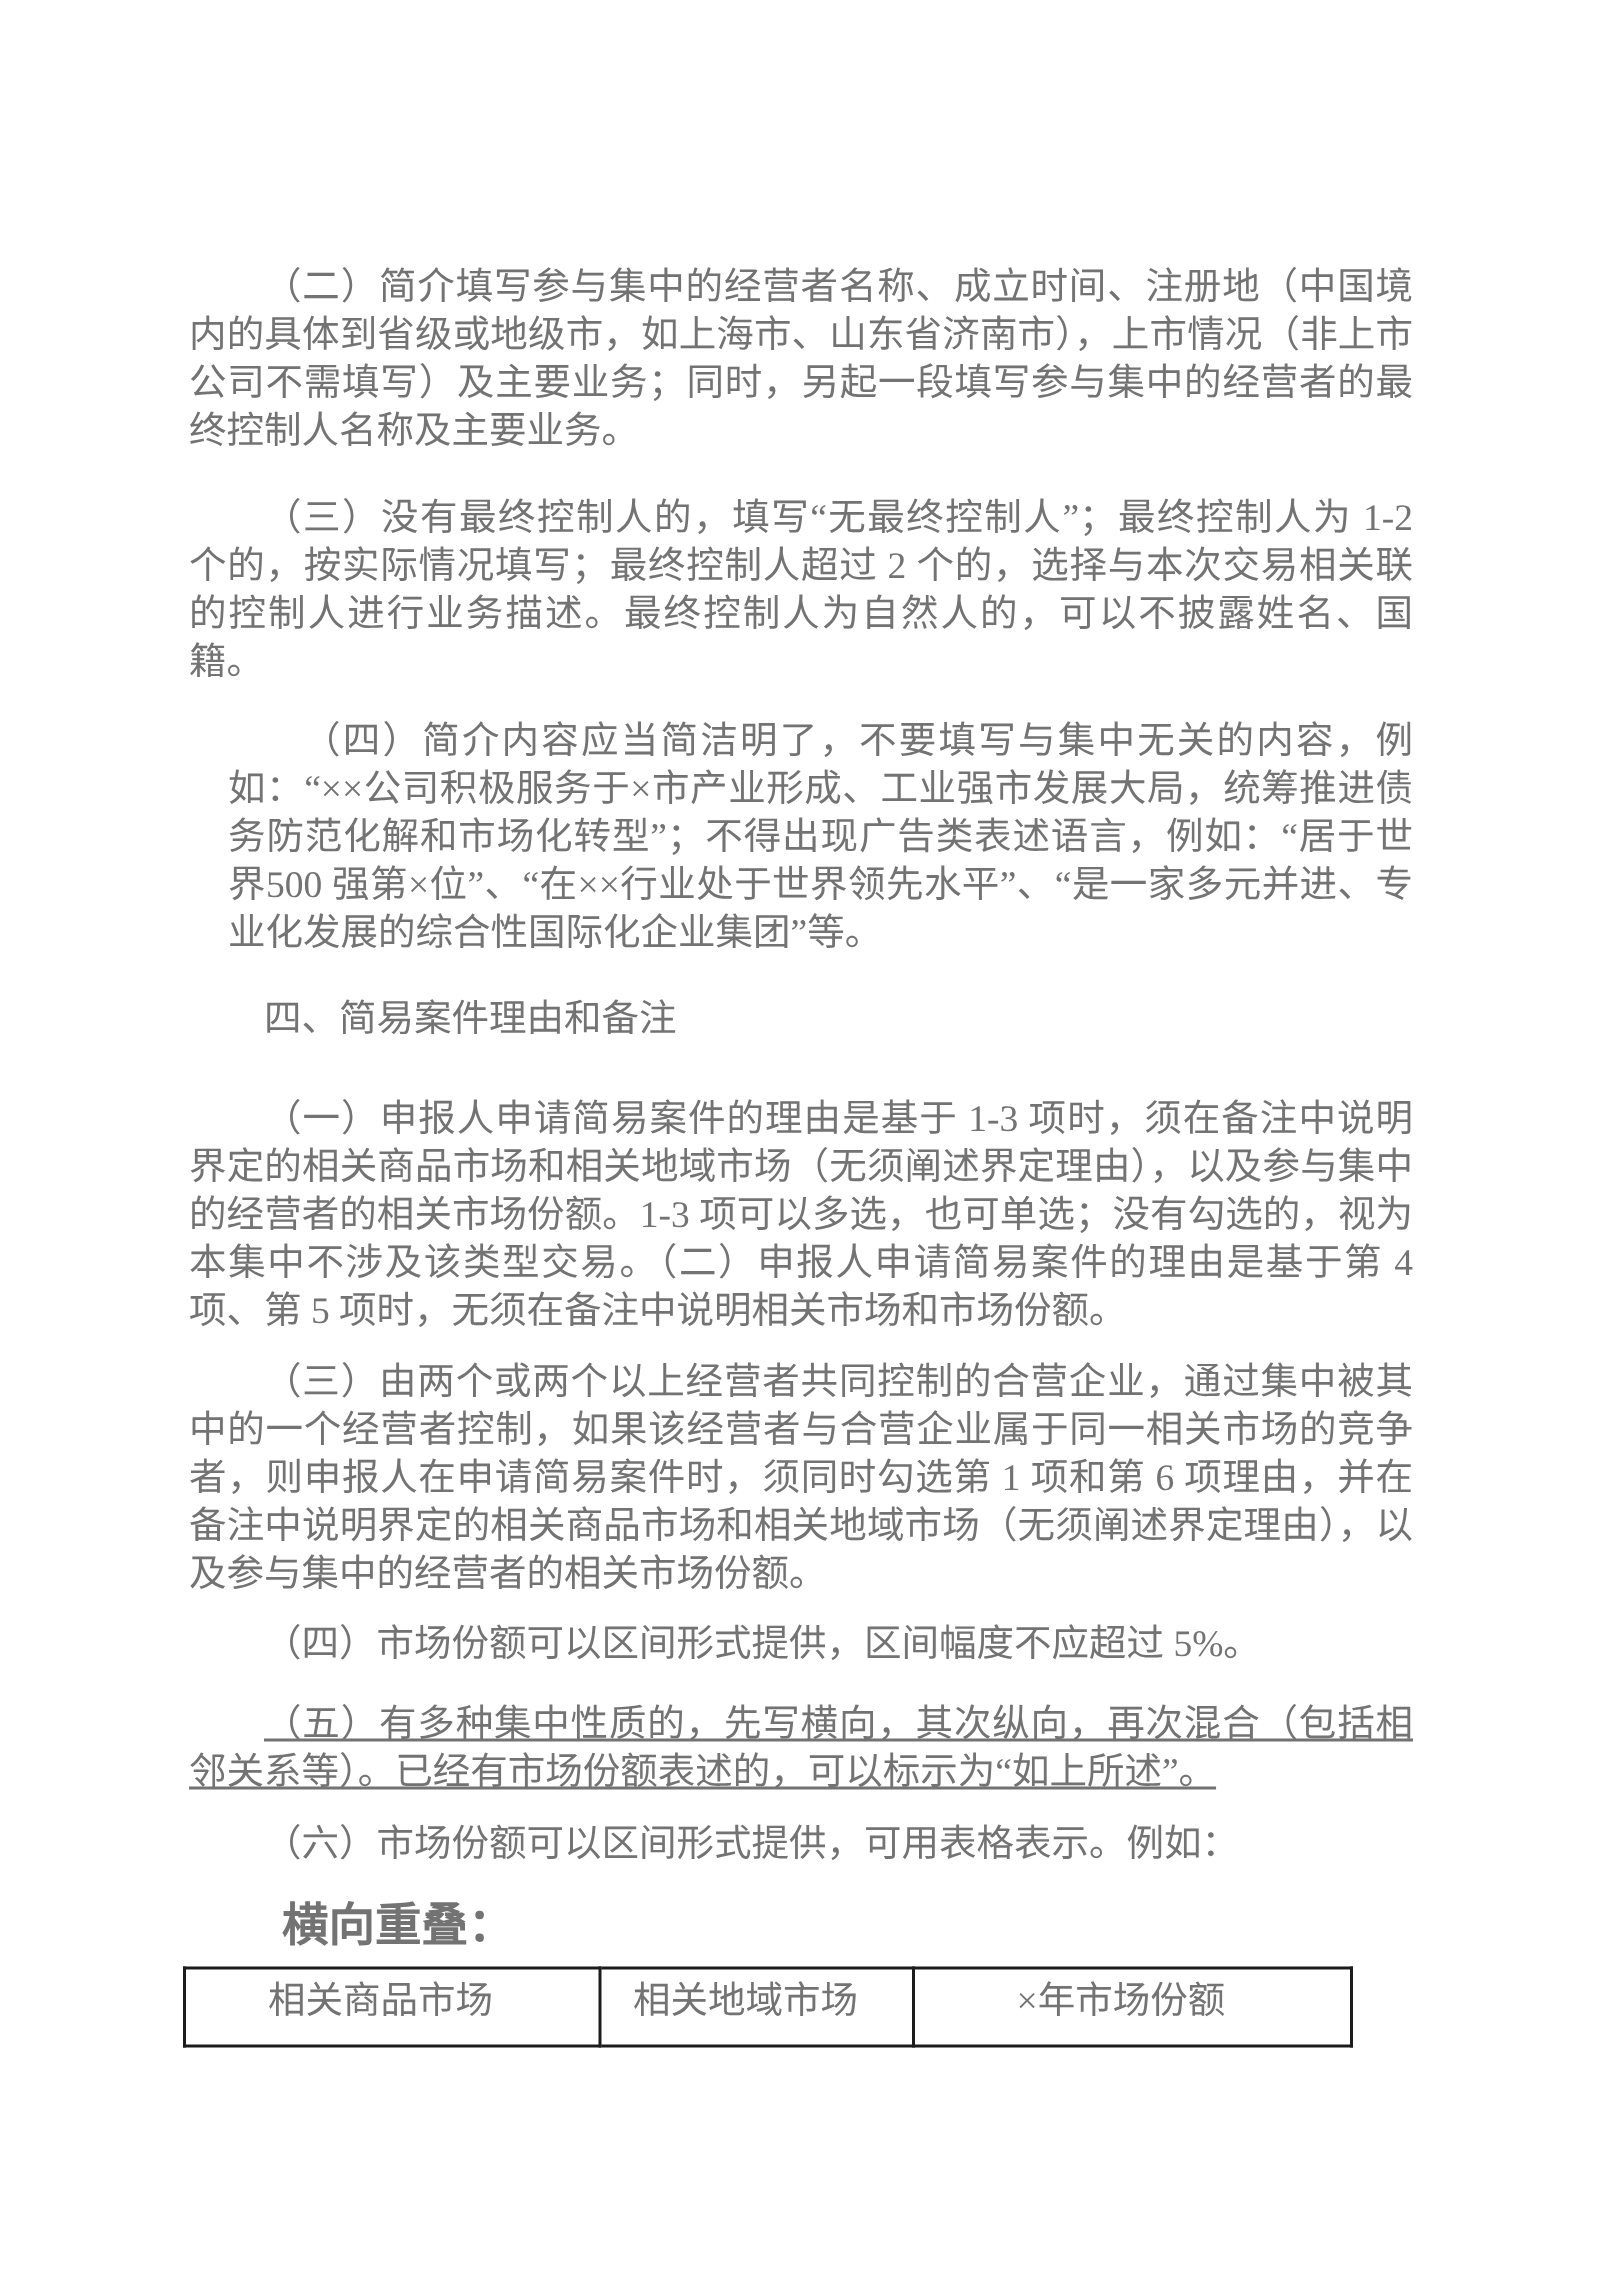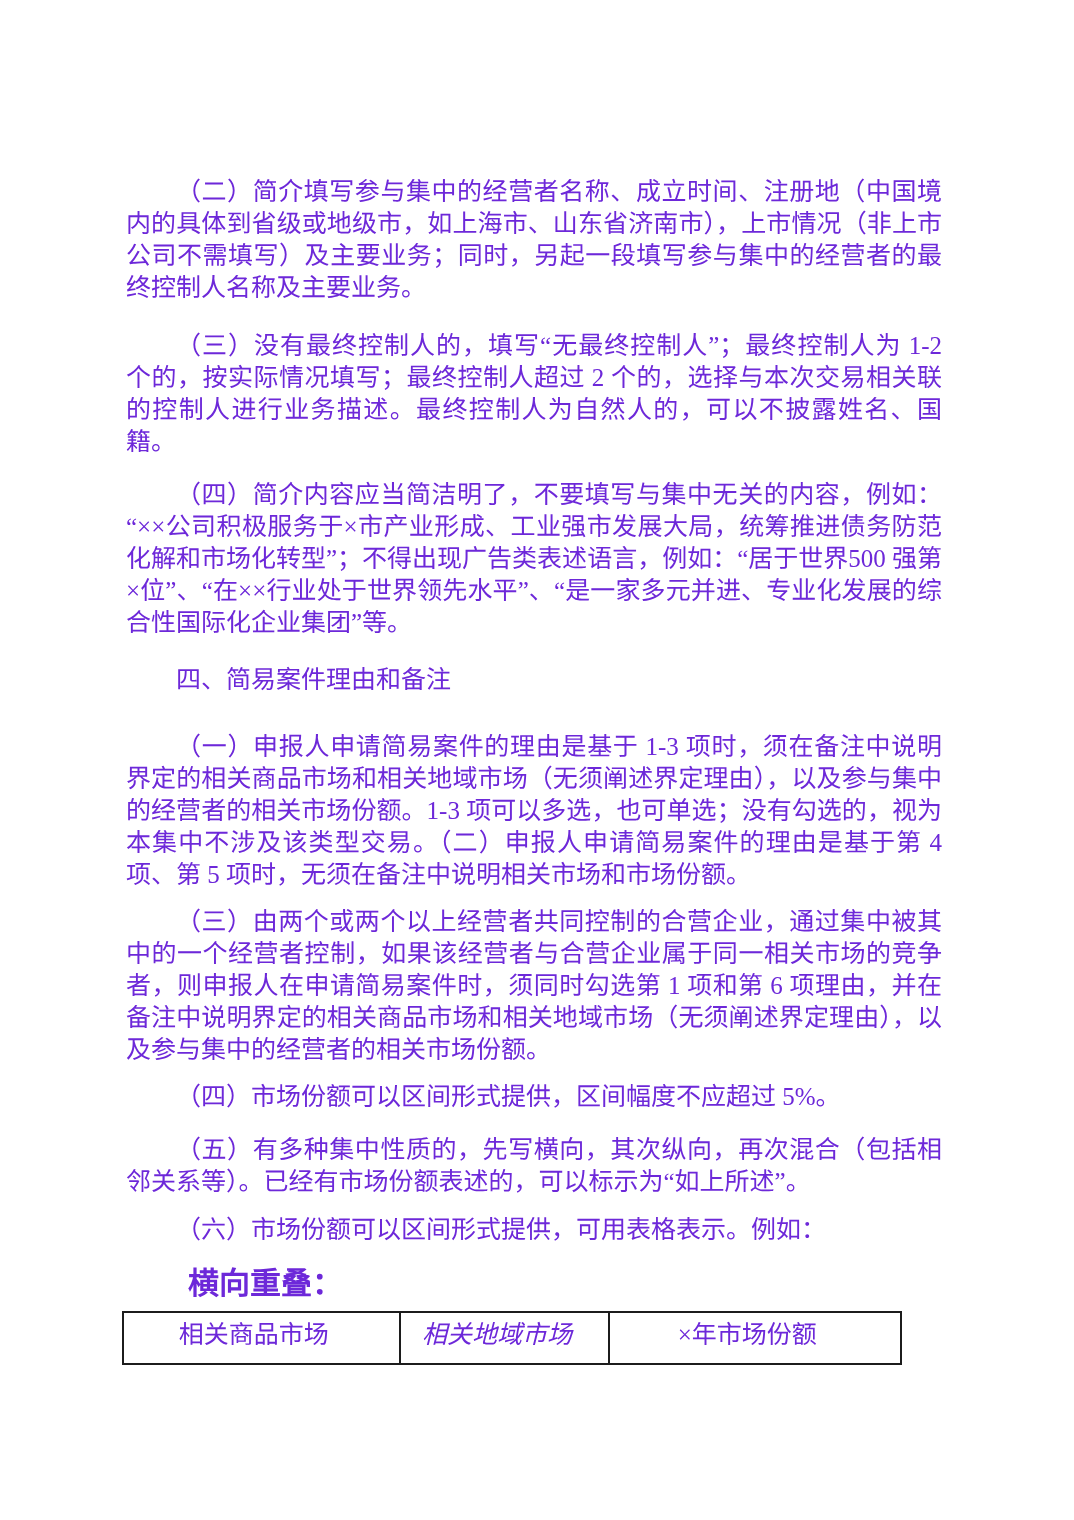--- a/index.html
+++ b/index.html
@@ -6,21 +6,21 @@
     margin: 0;
     padding: 0;
     background: #ffffff;
   }
   .page {
     position: relative;
     width: 1074px;
     height: 1520px;
     background: #ffffff;
     font-family: "Liberation Serif", "DejaVu Serif", serif;
-    color: #6d28d9;
+    color: #737373;
     overflow: hidden;
   }
   .content {
     position: absolute;
     top: 0;
     left: 126px;
     width: 816px;
     padding-top: 176px;
   }
   .para {
@@ -41,44 +41,44 @@
   .table-label {
     margin: 0;
     font-size: 31px;
     line-height: 32px;
     font-weight: bold;
     text-indent: 2em;
     font-family: "Liberation Sans", "DejaVu Sans", sans-serif;
   }
   .mb11 { margin-bottom: 11px; }
   .mb15 { margin-bottom: 15px; }
-  .mb16 { margin-bottom: 16px; }
+  .mb16 { margin-bottom: 16px; text-decoration: underline; }
   .mb21 { margin-bottom: 21px; }
   .mb22 { margin-bottom: 22px; }
-  .mb25 { margin-bottom: 25px; }
+  .mb25 { margin-bottom: 25px; margin-left: 26px; }
   .mb26 { margin-bottom: 26px; }
   .mb35 { margin-bottom: 35px; }
   table.example-table {
     border-collapse: collapse;
     table-layout: fixed;
     width: 780px;
     margin-left: -4px;
   }
   table.example-table td {
     border: 2px solid #1c1c1c;
     height: 52px;
     font-size: 25px;
     line-height: 32px;
     text-align: center;
     vertical-align: middle;
     padding: 0 20px 6px 4px;
     box-sizing: border-box;
   }
   .col-product { width: 276px; }
-  .col-geo     { width: 208px; font-style: italic; }
+  .col-geo     { width: 208px; }
   .col-share   { width: 290px; }
 </style>
 </head>
 <body>
 
 <div class="page">
   <div class="content">
 
     <p class="para mb26">（二）简介填写参与集中的经营者名称、成立时间、注册地（中国境内的具体到省级或地级市，如上海市、山东省济南市），上市情况（非上市公司不需填写）及主要业务；同时，另起一段填写参与集中的经营者的最终控制人名称及主要业务。</p>
 

